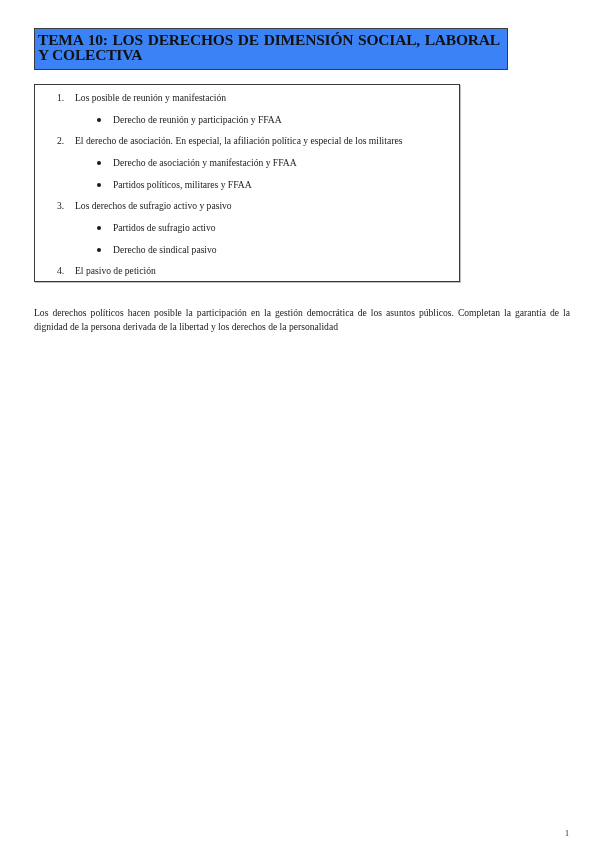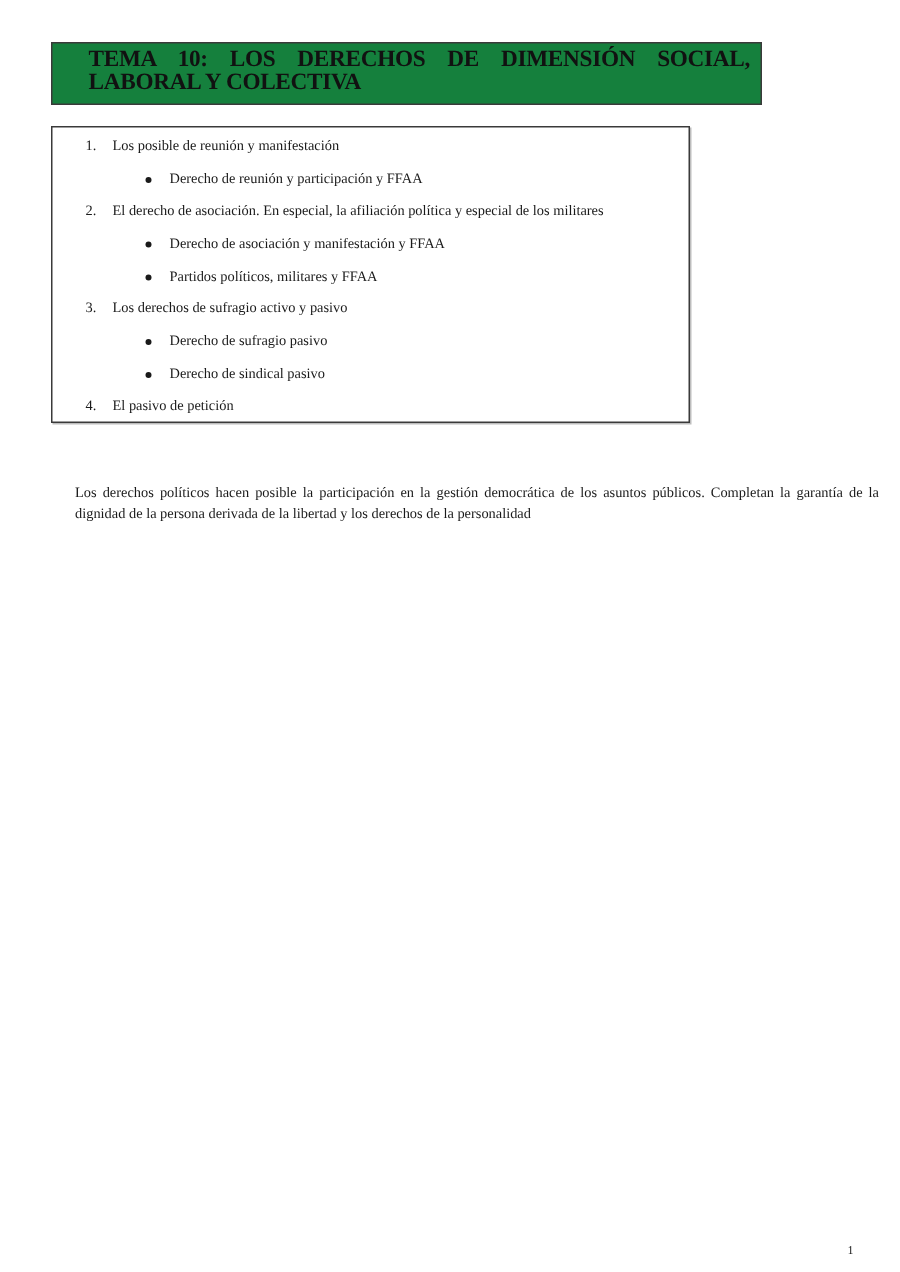--- a/index.html
+++ b/index.html
@@ -14,24 +14,24 @@
       overflow: hidden;
       font-family: "DejaVu Serif", "Liberation Serif", serif;
       color: #1a1a1a;
     }
     .title-box {
       position: absolute;
       left: 34px;
       top: 28px;
       width: 474px;
       height: 42px;
-      background: #15803d;
+      background: #3b82f6;
       border: 1.5px solid #3a3a3a;
       box-sizing: border-box;
-      padding: 3px 7px 0 24px;
+      padding: 3px 7px 0 3px;
     }
     .title-text {
       font-family: "Liberation Serif", "DejaVu Serif", serif;
       font-weight: bold;
       font-size: 15.5px;
       line-height: 15px;
       text-align: justify;
       text-align-last: left;
       letter-spacing: -0.2px;
       color: #111;
@@ -92,21 +92,21 @@
     .paragraph {
       position: absolute;
       left: 34px;
       top: 306px;
       width: 536px;
       font-family: "Liberation Serif", "DejaVu Serif", serif;
       font-size: 9.6px;
       line-height: 14px;
       text-align: justify;
       color: #1a1a1a;
-      margin: 16px;
+      margin: 0;
     }
     .page-number {
       position: absolute;
       left: 565px;
       top: 829px;
       font-family: "Liberation Serif", "DejaVu Serif", serif;
       font-size: 8px;
       color: #1a1a1a;
     }
   </style>
@@ -140,21 +140,21 @@
     <span class="bullet"></span>
     <span class="label">Partidos políticos, militares y FFAA</span>
   </div>
 
   <div class="outline-item" style="left:22px; top:115px;">
     <span class="num">3.</span>
     <span class="label">Los derechos de sufragio activo y pasivo</span>
   </div>
   <div class="sub-item" style="left:62px; top:137px;">
     <span class="bullet"></span>
-    <span class="label">Derecho de sufragio pasivo</span>
+    <span class="label">Partidos de sufragio activo</span>
   </div>
   <div class="sub-item" style="left:62px; top:159px;">
     <span class="bullet"></span>
     <span class="label">Derecho de sindical pasivo</span>
   </div>
 
   <div class="outline-item" style="left:22px; top:180px;">
     <span class="num">4.</span>
     <span class="label">El pasivo de petición</span>
   </div>

